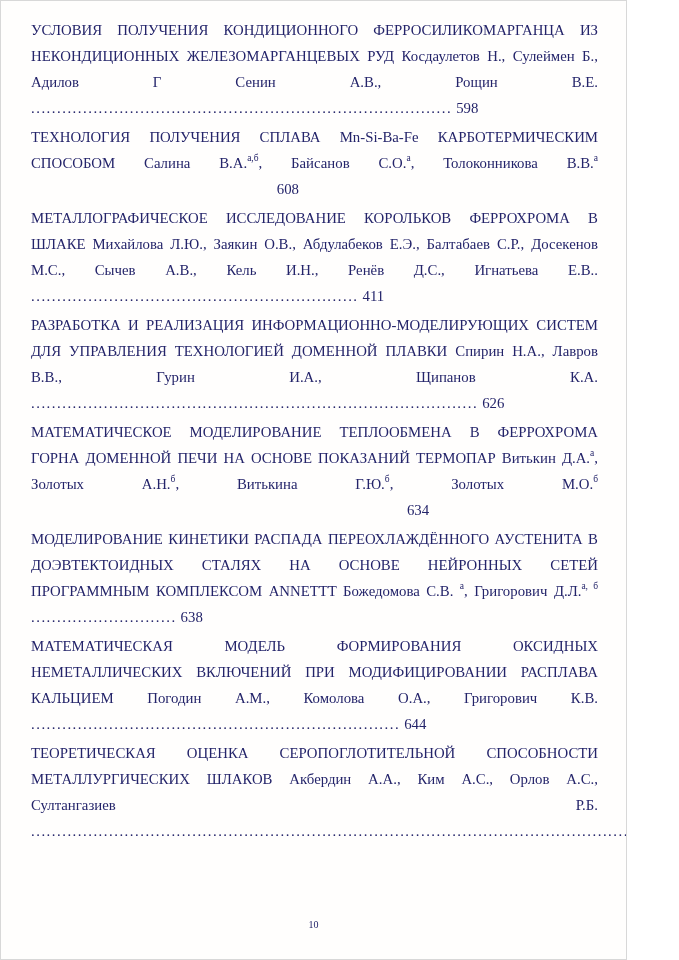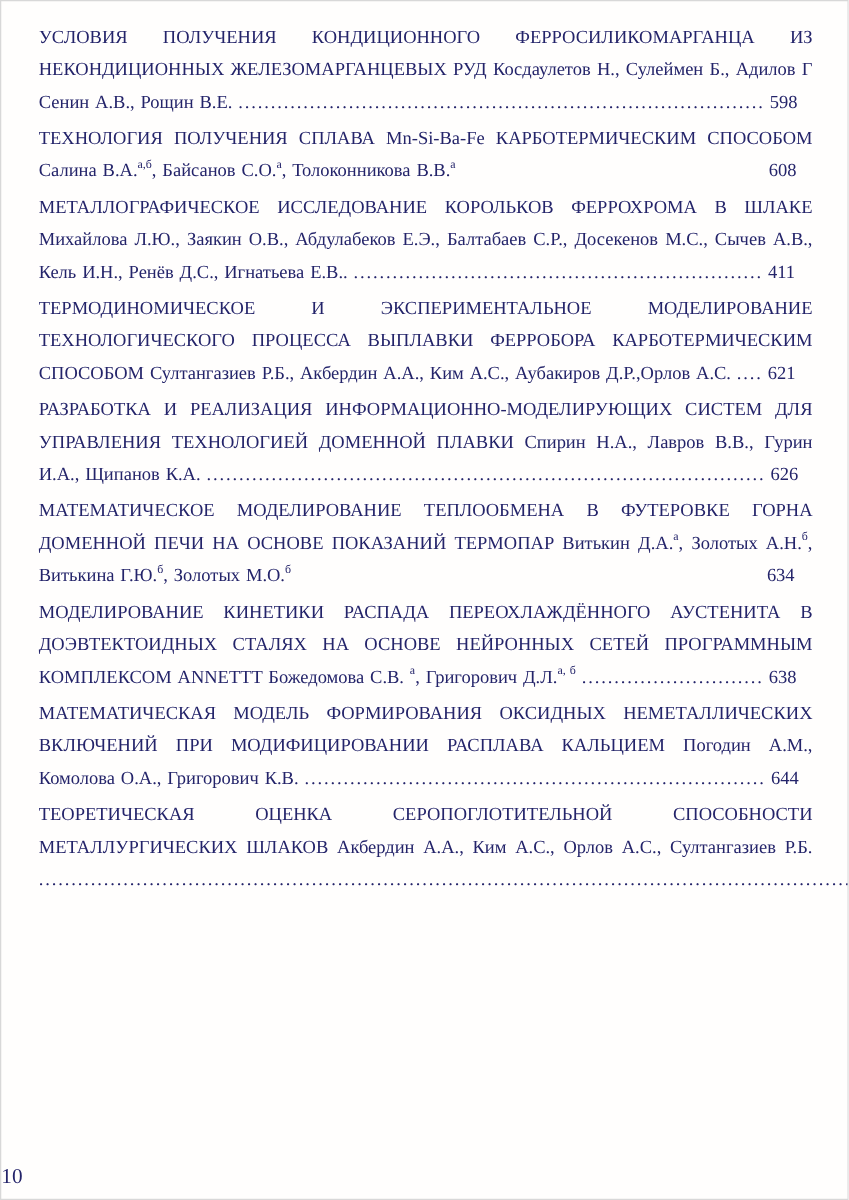--- a/index.html
+++ b/index.html
@@ -1,19 +1,19 @@
 <!DOCTYPE html>
 <html><head>
 <meta charset="utf-8">
 <style>
   * { box-sizing: border-box; }
   html, body { margin: 0; padding: 0; background: #ffffff; }
   .page {
     position: relative;
-    width: 679px;
+    width: 627px;
     height: 960px;
     background: #fffefd;
     border: 1px solid #d8d8d8;
     padding: 16px 28px 20px 30px;
     font-family: "Liberation Serif", "DejaVu Serif", serif;
     color: #24246a;
     overflow: hidden;
   }
   .toc-entry {
     margin: 0 0 3px 0;
@@ -25,50 +25,48 @@
   .aff {
     font-size: 9.5px;
     line-height: 0;
     position: relative;
     top: -1px;
   }
   .leader { letter-spacing: 1.5px; }
   .pg { padding-left: 4px; white-space: nowrap; }
   .footer {
     position: absolute;
-    left: 0; right: 0; bottom: 8px;
-    text-align: left;
-    font-size: 17px;
+    left: 0; right: 0; bottom: 29px;
+    text-align: center;
+    font-size: 10px;
   }
 </style>
 </head>
 <body>
 
 <div class="page" style="color: rgb(36, 36, 106); background: rgb(255, 254, 253);">
   <div class="toc">
 
     <p class="toc-entry"><span class="t">УСЛОВИЯ ПОЛУЧЕНИЯ КОНДИЦИОННОГО ФЕРРОСИЛИКОМАРГАНЦА ИЗ НЕКОНДИЦИОННЫХ ЖЕЛЕЗОМАРГАНЦЕВЫХ РУД Косдаулетов Н., Сулеймен Б., Адилов Г Сенин А.В., Рощин В.Е.</span>
       <span class="leader">.................................................................................</span><span class="pg">598</span></p>
 
 
     <p class="toc-entry"><span class="t">ТЕХНОЛОГИЯ ПОЛУЧЕНИЯ СПЛАВА Mn-Si-Ba-Fe КАРБОТЕРМИЧЕСКИМ СПОСОБОМ Салина В.А.</span><sup class="aff">а,б</sup><span class="t">, Байсанов С.О.</span><sup class="aff">а</sup><span class="t">, Толоконникова В.В.</span><sup class="aff">а</sup>
       <span class="leader">&nbsp;&nbsp;&nbsp;&nbsp;&nbsp;&nbsp;&nbsp;&nbsp;&nbsp;&nbsp;&nbsp;&nbsp;&nbsp;&nbsp;&nbsp;&nbsp;&nbsp;&nbsp;&nbsp;&nbsp;&nbsp;&nbsp;&nbsp;&nbsp;&nbsp;&nbsp;&nbsp;&nbsp;&nbsp;&nbsp;&nbsp;&nbsp;&nbsp;&nbsp;&nbsp;&nbsp;&nbsp;&nbsp;&nbsp;</span><span class="pg">608</span></p>
 
     <p class="toc-entry"><span class="t">МЕТАЛЛОГРАФИЧЕСКОЕ ИССЛЕДОВАНИЕ КОРОЛЬКОВ ФЕРРОХРОМА В ШЛАКЕ Михайлова Л.Ю., Заякин О.В., Абдулабеков Е.Э., Балтабаев С.Р., Досекенов М.С., Сычев А.В., Кель И.Н., Ренёв Д.С., Игнатьева Е.В..</span>
       <span class="leader">...............................................................</span><span class="pg">411</span></p>
 
 
-    <p class="toc-entry"><span class="t">ТЕРМОДИНОМИЧЕСКОЕ И ЭКСПЕРИМЕНТАЛЬНОЕ МОДЕЛИРОВАНИЕ ТЕХНОЛОГИЧЕСКОГО ПРОЦЕССА ВЫПЛАВКИ ФЕРРОБОРА КАРБОТЕРМИЧЕСКИМ СПОСОБОМ Султангазиев Р.Б., Акбердин А.А., Ким А.С., Аубакиров Д.Р.,Орлов А.С.</span>
-      <span class="leader">....</span><span class="pg">621</span></p>
 
 
     <p class="toc-entry"><span class="t">РАЗРАБОТКА И РЕАЛИЗАЦИЯ ИНФОРМАЦИОННО-МОДЕЛИРУЮЩИХ СИСТЕМ ДЛЯ УПРАВЛЕНИЯ ТЕХНОЛОГИЕЙ ДОМЕННОЙ ПЛАВКИ Спирин Н.А., Лавров В.В., Гурин И.А., Щипанов К.А.</span>
       <span class="leader">......................................................................................</span><span class="pg">626</span></p>
 
-    <p class="toc-entry"><span class="t">МАТЕМАТИЧЕСКОЕ МОДЕЛИРОВАНИЕ ТЕПЛООБМЕНА В ФУТЕРОВКЕ ГОРНА ДОМЕННОЙ ПЕЧИ НА ОСНОВЕ ПОКАЗАНИЙ ТЕРМОПАР Витькин Д.А.</span><sup class="aff">а</sup><span class="t">, Золотых А.Н.</span><sup class="aff">б</sup><span class="t">, Витькина Г.Ю.</span><sup class="aff">б</sup><span class="t">, Золотых М.О.</span><sup class="aff">б</sup>
+    <p class="toc-entry"><span class="t">МАТЕМАТИЧЕСКОЕ МОДЕЛИРОВАНИЕ ТЕПЛООБМЕНА В ФЕРРОХРОМА ГОРНА ДОМЕННОЙ ПЕЧИ НА ОСНОВЕ ПОКАЗАНИЙ ТЕРМОПАР Витькин Д.А.</span><sup class="aff">а</sup><span class="t">, Золотых А.Н.</span><sup class="aff">б</sup><span class="t">, Витькина Г.Ю.</span><sup class="aff">б</sup><span class="t">, Золотых М.О.</span><sup class="aff">б</sup>
       <span class="leader">&nbsp;&nbsp;&nbsp;&nbsp;&nbsp;&nbsp;&nbsp;&nbsp;&nbsp;&nbsp;&nbsp;&nbsp;&nbsp;&nbsp;&nbsp;&nbsp;&nbsp;&nbsp;&nbsp;&nbsp;&nbsp;&nbsp;&nbsp;&nbsp;&nbsp;&nbsp;&nbsp;&nbsp;&nbsp;&nbsp;&nbsp;&nbsp;&nbsp;&nbsp;&nbsp;&nbsp;&nbsp;&nbsp;&nbsp;&nbsp;&nbsp;&nbsp;&nbsp;&nbsp;&nbsp;&nbsp;&nbsp;&nbsp;&nbsp;&nbsp;&nbsp;&nbsp;&nbsp;&nbsp;&nbsp;&nbsp;&nbsp;&nbsp;&nbsp;&nbsp;</span><span class="pg">634</span></p>
 
     <p class="toc-entry"><span class="t">МОДЕЛИРОВАНИЕ КИНЕТИКИ РАСПАДА ПЕРЕОХЛАЖДЁННОГО АУСТЕНИТА В ДОЭВТЕКТОИДНЫХ СТАЛЯХ НА ОСНОВЕ НЕЙРОННЫХ СЕТЕЙ ПРОГРАММНЫМ КОМПЛЕКСОМ ANNETTT Божедомова С.В. </span><sup class="aff">а</sup><span class="t">, Григорович Д.Л.</span><sup class="aff">а, б</sup>
       <span class="leader">............................</span><span class="pg">638</span></p>
 
     <p class="toc-entry"><span class="t">МАТЕМАТИЧЕСКАЯ МОДЕЛЬ ФОРМИРОВАНИЯ ОКСИДНЫХ НЕМЕТАЛЛИЧЕСКИХ ВКЛЮЧЕНИЙ ПРИ МОДИФИЦИРОВАНИИ РАСПЛАВА КАЛЬЦИЕМ Погодин А.М., Комолова О.А., Григорович К.В.</span>
       <span class="leader">.......................................................................</span><span class="pg">644</span></p>
 
 
 

